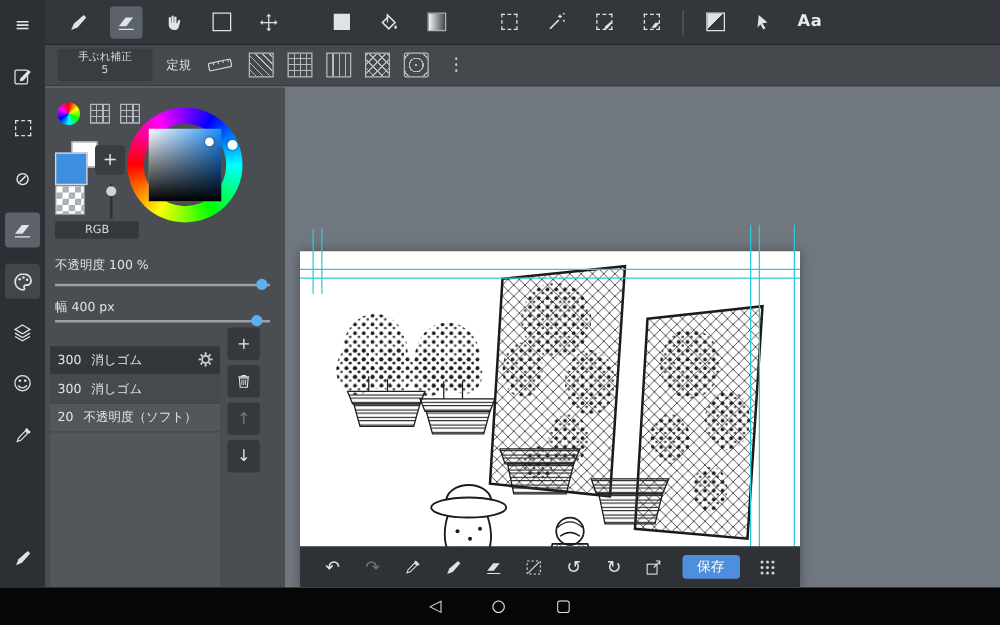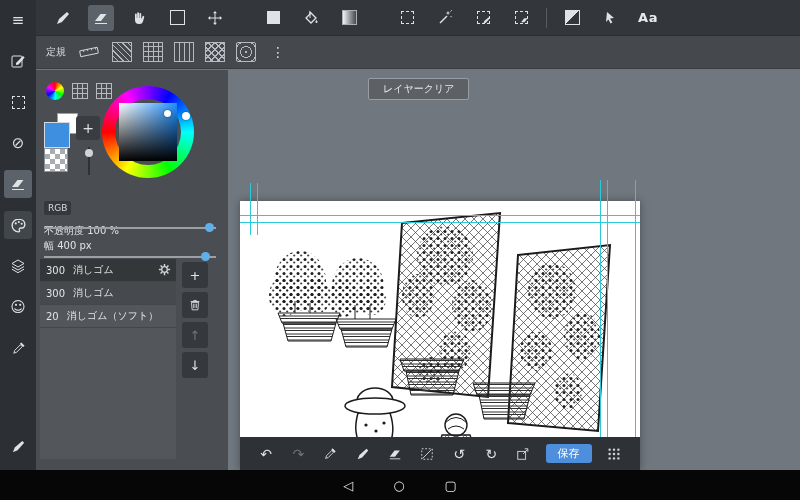--- a/index.html
+++ b/index.html
@@ -61,25 +61,25 @@
   .bg-sq{position:absolute;left:13px;top:0;width:19px;height:19px;background:#fff;border:1px solid #9aa0a5;}
   .fg-sq{position:absolute;left:0;top:9px;width:24px;height:24px;background:#3e8fe0;border:1px solid #d6dade;}
   .plus-btn{position:absolute;left:40px;top:46px;width:24px;height:24px;background:#393d42;border-radius:3px;
       font-size:14px;color:#dfe3e6;display:flex;align-items:center;justify-content:center;}
   .chk{position:absolute;left:8px;top:78px;width:22px;height:22px;background-color:#fff;border:1px solid #8a9095;
       background-image:linear-gradient(45deg,#a7adb2 25%,transparent 25%,transparent 75%,#a7adb2 75%),
                        linear-gradient(45deg,#a7adb2 25%,transparent 25%,transparent 75%,#a7adb2 75%);
       background-size:10px 10px;background-position:0 0,5px 5px;}
   .vslider{position:absolute;left:52px;top:77px;width:2px;height:28px;background:#2e3236;}
   .vslider .vh{position:absolute;left:-3px;top:2px;width:8px;height:8px;border-radius:50%;background:#cfd4d8;}
-  .rgb-chip{position:absolute;left:8px;top:107px;padding:2px 4px;background:#35393d;border-radius:2px;font-size:9px;color:#d8dcdf;margin-top:24px;}
+  .rgb-chip{position:absolute;left:8px;top:107px;padding:2px 24px;background:#35393d;border-radius:2px;font-size:9px;color:#d8dcdf;}
   .plabel{position:absolute;left:8px;font-size:10px;color:#dfe3e6;}
   .strack{position:absolute;left:8px;width:172px;height:2px;background:#9aa0a5;}
   .shandle{position:absolute;top:-4px;width:9px;height:9px;border-radius:50%;background:#5fb0ea;}
-  .blist{position:absolute;left:4px;top:189px;width:136px;height:200px;background:#53565a;font-size:10px;}
+  .blist{position:absolute;left:4px;top:207px;width:136px;height:200px;background:#53565a;font-size:10px;}
   .brow{height:22px;display:flex;align-items:center;padding:0 6px;gap:8px;border-bottom:1px solid #43464a;position:relative;}
   .brow.sel{background:#33373a;}
   .brow.alt{background:#46494d;}
   .bgear{position:absolute;right:4px;top:3px;}
   .sbtn{position:absolute;left:146px;width:26px;height:26px;background:#35393d;border-radius:3px;
       display:flex;align-items:center;justify-content:center;font-size:13px;color:#dfe3e6;}
   .sbtn.dim{color:#70767c;}
 
   
   .carea{position:absolute;left:228px;top:70px;right:0;height:400px;overflow:hidden;}
@@ -231,20 +231,24 @@
       <svg width="16" height="16" viewBox="0 0 16 16">
           <path d="M5 2l7 6-4 .6 2.4 4-1.8 1-2.2-4L4 12z" fill="#dfe3e6"></path>
         </svg>
     </div>
     <div class="tool">
         <span class="aa">Aa</span>
       </div>
   </div>
 
   <div class="tbar2">
+    <div class="stab">
+      <span>手ぶれ補正</span>
+      <span>5</span>
+    </div>
     <span class="rlabel">定規</span>
     <div class="ic" style="width:24px;height:24px">
       <svg width="20" height="16" viewBox="0 0 20 16">
           <g transform="rotate(-12 10 8)">
             <rect x="1" y="5" width="18" height="6" rx="1" fill="none" stroke="#cfd4d8"></rect>
             <path d="M5 5v2M9 5v2M13 5v2M17 5v2" stroke="#cfd4d8" stroke-width=".8"></path>
           </g>
         </svg>
     </div>
     <div class="rt rt-diag"></div>
@@ -272,21 +276,21 @@
       <div class="bg-sq"></div>
       <div class="fg-sq"></div>
     </div>
     <div class="plus-btn">+</div>
     <div class="chk"></div>
     <div class="vslider">
         <div class="vh"></div>
       </div>
     <div class="rgb-chip">RGB</div>
 
-    <div class="plabel" style="top:154px">不透明度 100 %</div>
+    <div class="plabel" style="top:135px">不透明度 100 %</div>
     <div class="strack" style="top:157px">
       <div class="shandle" style="left:161px"></div>
     </div>
     <div class="plabel" style="top:169px">幅 400 px</div>
     <div class="strack" style="top:186px">
       <div class="shandle" style="left:157px"></div>
     </div>
 
     <div class="blist">
       <div class="brow sel">
@@ -300,38 +304,37 @@
               </g>
             </svg>
         </span>
       </div>
       <div class="brow alt">
         <span>300</span>
         <span>消しゴム</span>
       </div>
       <div class="brow">
         <span>20</span>
-        <span>消しゴム（ソフト）</span>
+        <span>不透明度（ソフト）</span>
       </div>
     </div>
 
     <div class="sbtn" style="top:192px">+</div>
     <div class="sbtn" style="top:222px">
       <svg width="14" height="14" viewBox="0 0 16 16">
           <path d="M4 5h8l-.7 8.5H4.7L4 5z" fill="none" stroke="#dfe3e6"></path>
           <path d="M3 4h10M6.5 4V2.8h3V4" stroke="#dfe3e6" fill="none"></path>
           <path d="M6.3 6.5v5M8 6.5v5M9.7 6.5v5" stroke="#dfe3e6" stroke-width=".8"></path>
         </svg>
     </div>
     <div class="sbtn dim" style="top:252px">↑</div>
     <div class="sbtn" style="top:282px">↓</div>
   </div>
 
   <div class="carea">
-    <div class="toast">レイヤークリア</div>
 
     <div class="canvas">
       <svg width="400" height="269" viewBox="0 0 400 269">
         <defs>
           <pattern id="lat" width="9" height="9" patternUnits="userSpaceOnUse">
             <path d="M0 9L9 0M0 0L9 9" stroke="#3c3c3c" stroke-width="0.7"></path>
           </pattern>
           <pattern id="fol" width="7" height="7" patternUnits="userSpaceOnUse">
             <circle cx="2" cy="2.5" r="1.5" fill="#1f1f1f"></circle>
             <circle cx="5.2" cy="5.5" r="1.1" fill="#1f1f1f" opacity="0.85"></circle>

